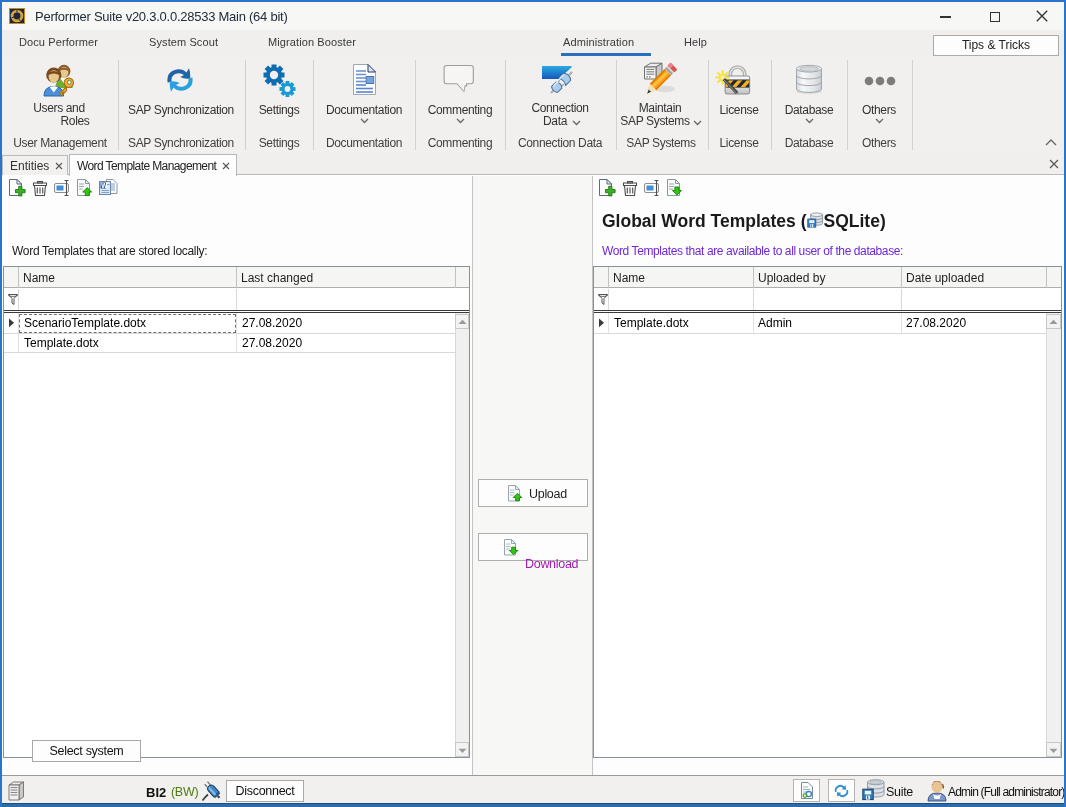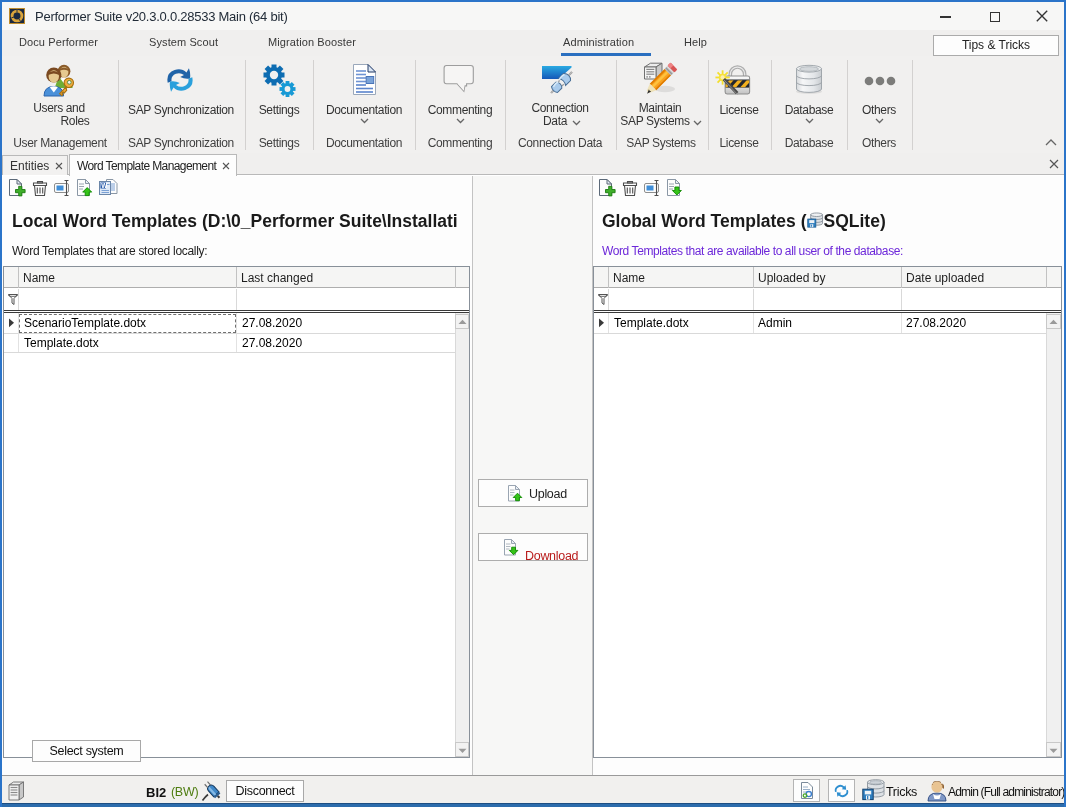--- a/index.html
+++ b/index.html
@@ -396,21 +396,20 @@
       <path d="M9.5 0.5 L13.5 4.5 H9.5 Z" fill="#e8eef5" stroke="#8a97a5"></path>
       <g stroke="#9aa5b0" stroke-width="1">
           <path d="M3 5 H8"></path>
           <path d="M3 7.5 H8"></path>
           <path d="M3 10 H7"></path>
         </g>
       <path d="M11.2 16.6 l4.5 -4.5 h-2.5 v-3.5 h-4 v3.5 h-2.5 Z" fill="#35c318" stroke="#0f8a00" stroke-width="0.9" transform="translate(-0.3 -0.6)"></path>
     </svg>
   </div>
 
-  <div class="abs tx" style="left:12px;top:211px;width:452px;overflow:hidden;font-size:17.5px;font-weight:bold;color:#1a1a1a;">Local Word Templates (D:\0_Performer Suite\Installati</div>
   <div class="abs tx" style="left:12px;top:244px;font-size:12px;letter-spacing:-0.3px;color:#222;">Word Templates that are stored locally:</div>
 
   <div class="abs tx" style="left:602px;top:211px;font-size:17.5px;font-weight:bold;color:#1a1a1a;">Global Word Templates (<svg style="display:inline-block;vertical-align:-2px;" width="17" height="17" viewBox="0 0 23 22">
         <path d="M5 3 V15 a8 2.4 0 0 0 16 0 V3 Z" fill="#dde1e5" stroke="#8a939c" stroke-width="1.2"></path>
         <ellipse cx="13" cy="3.2" rx="8" ry="2.4" fill="#eef0f2" stroke="#8a939c" stroke-width="1.2"></ellipse>
         <path d="M5 7.2 a8 2.4 0 0 0 16 0 M5 11.2 a8 2.4 0 0 0 16 0" fill="none" stroke="#8a939c" stroke-width="1.2"></path>
         <rect x="1" y="9" width="11" height="11" fill="#2f7fc0" stroke="#185a90"></rect>
         <rect x="3" y="10.5" width="7" height="4" fill="#eef2f6"></rect>
         <rect x="4.5" y="16" width="4" height="4" fill="#eef2f6"></rect>
         <rect x="5.5" y="16.5" width="1.4" height="3" fill="#2f7fc0"></rect>
@@ -523,21 +522,21 @@
     <svg class="abs" style="left:24px;top:5px" width="16" height="17" viewBox="0 0 16 17">
       <path d="M1.5 0.5 H8.5 L12.5 4.5 V16 H1.5 Z" fill="#fdfdfd" stroke="#9aa5b2"></path>
       <path d="M8.5 0.5 L12.5 4.5 H8.5 Z" fill="#e8eef5" stroke="#9aa5b2"></path>
       <g stroke="#b0b8c0" stroke-width="1">
           <path d="M3 5 H7.5"></path>
           <path d="M3 7.5 H7.5"></path>
           <path d="M3 10 H6.5"></path>
         </g>
       <path d="M10.6 15.7 l4.3 -4.3 h-2.4 V8.2 h-3.8 v3.2 H6.3 Z" fill="#35c318" stroke="#0f8a00" stroke-width="0.9"></path>
     </svg>
-    <span class="abs tx" style="left:46px;top:15px;font-size:12.5px;letter-spacing:-0.3px;color:#b91c1c;text-align:right;">Download</span>
+    <span class="abs tx" style="left:46px;top:23px;font-size:12.5px;letter-spacing:-0.3px;color:#a21caf;text-align:right;">Download</span>
   </div>
 
   <div class="abs" style="left:0;top:775px;width:1066px;height:28px;background:#f1f0ee;border-top:1px solid #9a9a9a;"></div>
   <div class="abs" id="statusleft">
     <svg class="abs" style="left:8px;top:781px" width="17" height="20" viewBox="0 0 17 20">
       <g stroke="#6e6e6e" stroke-width="0.9">
         <path d="M1 4 L5.5 1 H15.5 L11 4 Z" fill="#ececec"></path>
         <path d="M11 4 L15.5 1 V16 L11 19 Z" fill="#c8c8c8"></path>
         <path d="M1 4 H11 V19 H1 Z" fill="#f0f0f0"></path>
       </g>
@@ -583,21 +582,21 @@
     <svg class="abs" style="left:862px;top:779px" width="23" height="23" viewBox="0 0 23 23">
       <path d="M5.5 3 V15.5 a8.25 2.5 0 0 0 16.5 0 V3 Z" fill="#dde1e5" stroke="#8a939c" stroke-width="0.9"></path>
       <ellipse cx="13.75" cy="3.2" rx="8.25" ry="2.5" fill="#eef0f2" stroke="#8a939c" stroke-width="0.9"></ellipse>
       <ellipse cx="13.75" cy="3.4" rx="6" ry="1.7" fill="#ccd2d8" stroke="#9aa2aa" stroke-width="0.7"></ellipse>
       <path d="M5.5 7.4 a8.25 2.5 0 0 0 16.5 0 M5.5 11.6 a8.25 2.5 0 0 0 16.5 0" fill="none" stroke="#8a939c" stroke-width="0.9"></path>
       <rect x="0.8" y="10.2" width="10.4" height="10.4" fill="#2f7fc0" stroke="#12416e"></rect>
       <rect x="2.8" y="11.8" width="6.4" height="3.6" fill="#eef2f6"></rect>
       <rect x="4" y="16.6" width="4" height="4" fill="#eef2f6"></rect>
       <rect x="5" y="17" width="1.3" height="3" fill="#2f7fc0"></rect>
     </svg>
-    <span class="abs tx" style="left:886px;top:785px;font-size:12.5px;letter-spacing:-0.3px;color:#111;">Tricks</span>
+    <span class="abs tx" style="left:886px;top:785px;font-size:12.5px;letter-spacing:-0.3px;color:#111;">Suite</span>
     <svg class="abs" style="left:926px;top:779px" width="22" height="23" viewBox="0 0 22 23">
       <path d="M2 22 q0 -8 9 -8 q9 0 9 8 Z" fill="#7e97c6" stroke="#2e4a80" stroke-width="0.9"></path>
       <path d="M7 15 q4 3 8 0 l-1.5 5 h-5 Z" fill="#fff"></path>
       <circle cx="11" cy="8" r="5.6" fill="#e9c492"></circle>
       <path d="M5.4 8 a5.6 5.6 0 0 1 11.2 0 q0 -2.2 -1.4 -2.6 q0.6 -3.4 -4.2 -3.4 q-4.8 0 -4.2 3.4 q-1.4 0.4 -1.4 2.6 Z" fill="#8a5a28"></path>
       <path d="M16.2 4.5 q2.4 0.8 1.6 5.5 l-1.4 -1.2 Z" fill="#8a5a28"></path>
     </svg>
     <span class="abs tx" style="left:948px;top:785px;font-size:12px;letter-spacing:-0.8px;color:#111;">Admin (Full administrator)</span>
   </div>
 

